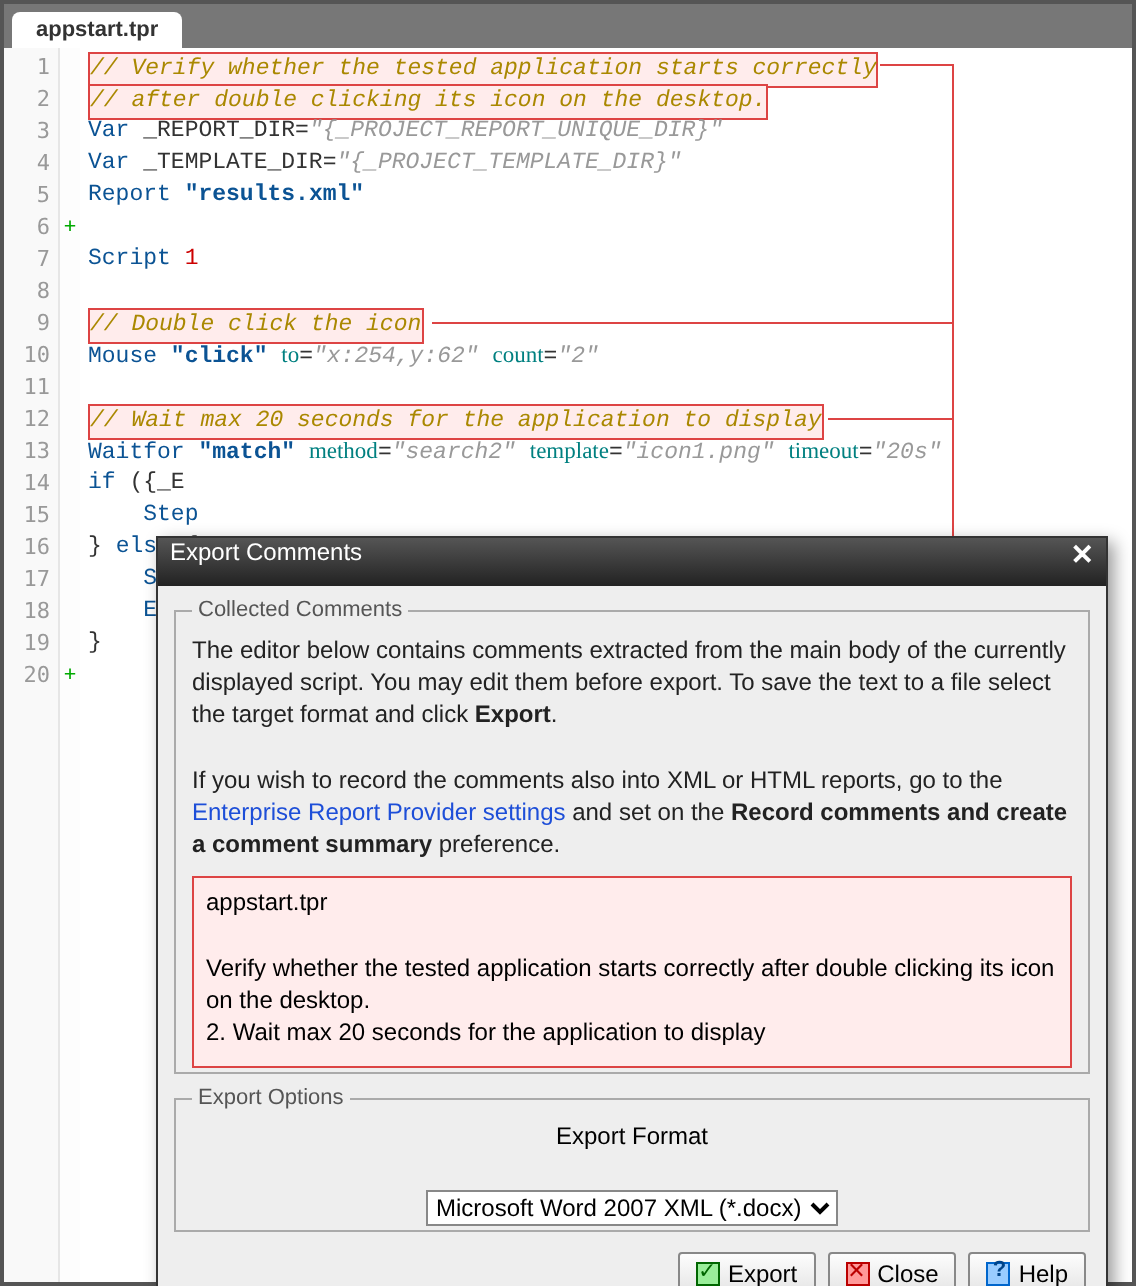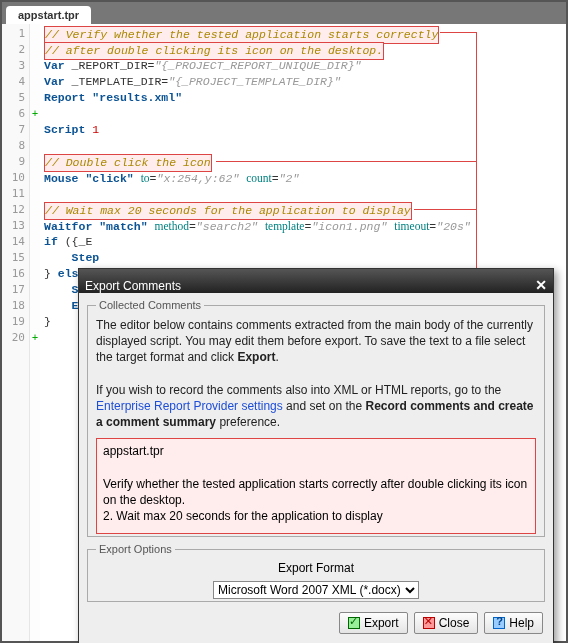--- a/index.html
+++ b/index.html
@@ -7,43 +7,43 @@
   .app-frame { position: absolute; top: 0; left: 0; right: 0; bottom: 0; background: #666; border: 2px solid #555; }
   .tab-bar { background: #777; height: 22px; display: flex; align-items: flex-end; padding-left: 4px; }
   .tab { background: #fff; color: #333; font-weight: bold; font-size: 11px; padding: 3px 12px; border-radius: 4px 4px 0 0; cursor: pointer; }
   .editor-area { background: #fff; display: flex; height: calc(100% - 22px); }
   .gutter { width: 28px; background: #f9f9f9; border-right: 1px solid #e6e6e6; text-align: right; padding-top: 2px; color: #999; font-family: Consolas, monospace; font-size: 11px; }
   .gutter div { height: 16px; line-height: 16px; padding-right: 4px; }
   .fold-col { width: 10px; background: #fdfdfd; padding-top: 2px; font-family: Consolas, monospace; font-size: 10px; color: #0a0; }
   .fold-col div { height: 16px; line-height: 16px; text-align: center; }
   .code { flex: 1; padding: 2px 4px; font-family: Consolas, "Courier New", monospace; font-size: 11.5px; color: #333; position: relative; }
   .code .line { height: 16px; line-height: 16px; white-space: pre; }
-  .kw { color: #0b5394; font-weight: bold; }
+  .kw { color: #0b5394; font-weight: normal; }
   .str { color: #0b5394; font-weight: bold; }
   .attr { color: teal; font-family: Liberation Serif, serif; }
   .val { color: #999; font-style: italic; }
   .num { color: #cc0000; }
   .cmt { color: #aa8800; font-style: italic; }
   .hl-box { display: inline-block; border: 1px solid #d44; background: #ffecec; }
   .red-line { position: absolute; border-top: 1px solid #d44; }
   .red-vline { position: absolute; border-left: 1px solid #d44; }
 
   .dialog { position: absolute; left: 78px; top: 268px; width: 476px; background: #eee; border: 1px solid #333; box-shadow: 3px 3px 8px rgba(0,0,0,.4); }
-  .dlg-title { height: 24px; background: linear-gradient(#555,#222); color: #fff; display: flex; align-items: flex-end; justify-content: space-between; padding: 0 6px; font-size: 12px; cursor: move; }
+  .dlg-title { height: 24px; background: linear-gradient(#555,#222); color: #fff; display: flex; align-items: flex-start; justify-content: space-between; padding: 0 6px; font-size: 12px; cursor: move; }
   .dlg-title .x { cursor: pointer; font-weight: bold; font-size: 14px; }
   .dlg-body { padding: 6px 8px 8px 8px; }
   fieldset { border: 1px solid #aaa; padding: 6px 8px 2px 8px; margin-bottom: 6px; }
   legend { font-size: 11px; color: #555; padding: 0 3px; }
   .intro { font-size: 12px; line-height: 1.35; color: #222; margin-bottom: 8px; }
   .intro a { color: #1d4ed8; cursor: pointer; }
   .intro b { font-weight: bold; }
   .comments-box { border: 1px solid #d44; background: #ffecec; padding: 4px 6px; font-size: 12px; line-height: 1.35; min-height: 96px; }
   .opts-row { display: flex; align-items: center; gap: 6px; flex-direction: column; }
   .opts-row label { font-size: 12px; }
-  .opts-row select { flex: 1; font-size: 12px; height: 22px; border: 1px solid #888; background: #fff; }
+  .opts-row select { flex: 1; font-size: 12px; height: 22px; border: 1px solid #888; background: #fff; margin-top: 14px; }
   .btn-row { display: flex; justify-content: flex-end; gap: 6px; padding: 4px 2px 2px 2px; }
   .btn { border: 1px solid #888; background: linear-gradient(#fdfdfd,#e4e4e4); padding: 3px 8px; font-size: 12px; cursor: pointer; display: inline-flex; align-items: center; gap: 4px; border-radius: 2px; }
   .ico { display:inline-block; width:12px; height:12px; border:1px solid #060; background:#9e9; position:relative; }
   .ico.check::after{content:"✓";position:absolute;top:-3px;left:0;font-size:11px;color:#060;}
   .ico.close{border-color:#b00;background:#f99;}
   .ico.close::after{content:"✕";position:absolute;top:-3px;left:0;font-size:11px;color:#b00;}
   .ico.help{border-color:#06c;background:#9cf;}
   .ico.help::after{content:"?";position:absolute;top:-3px;left:2px;font-size:11px;color:#048;font-weight:bold;}
 </style>
 </head>

